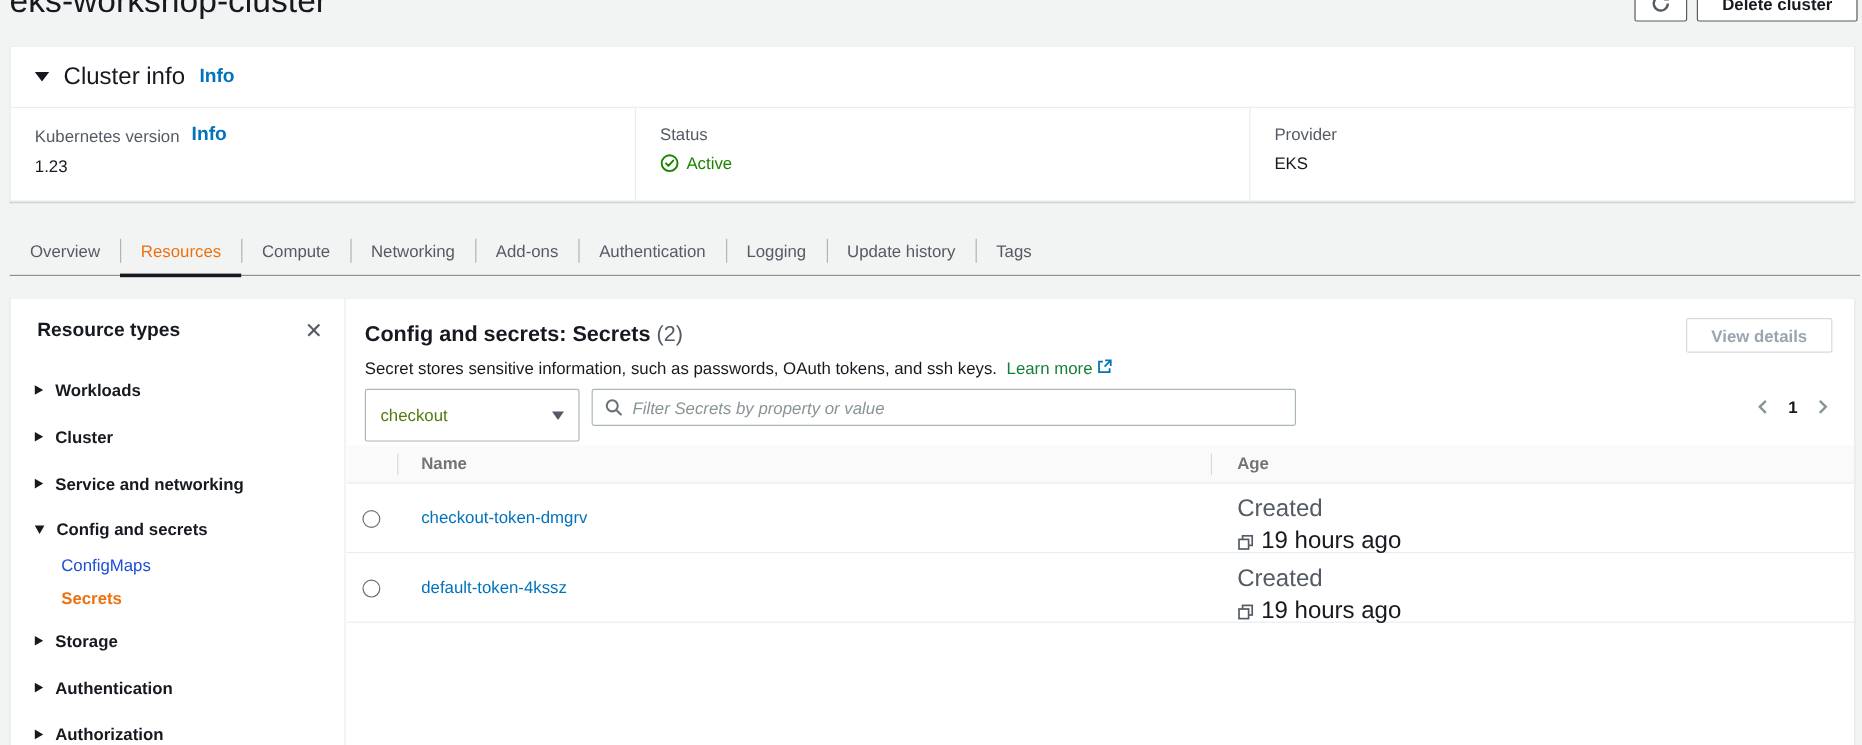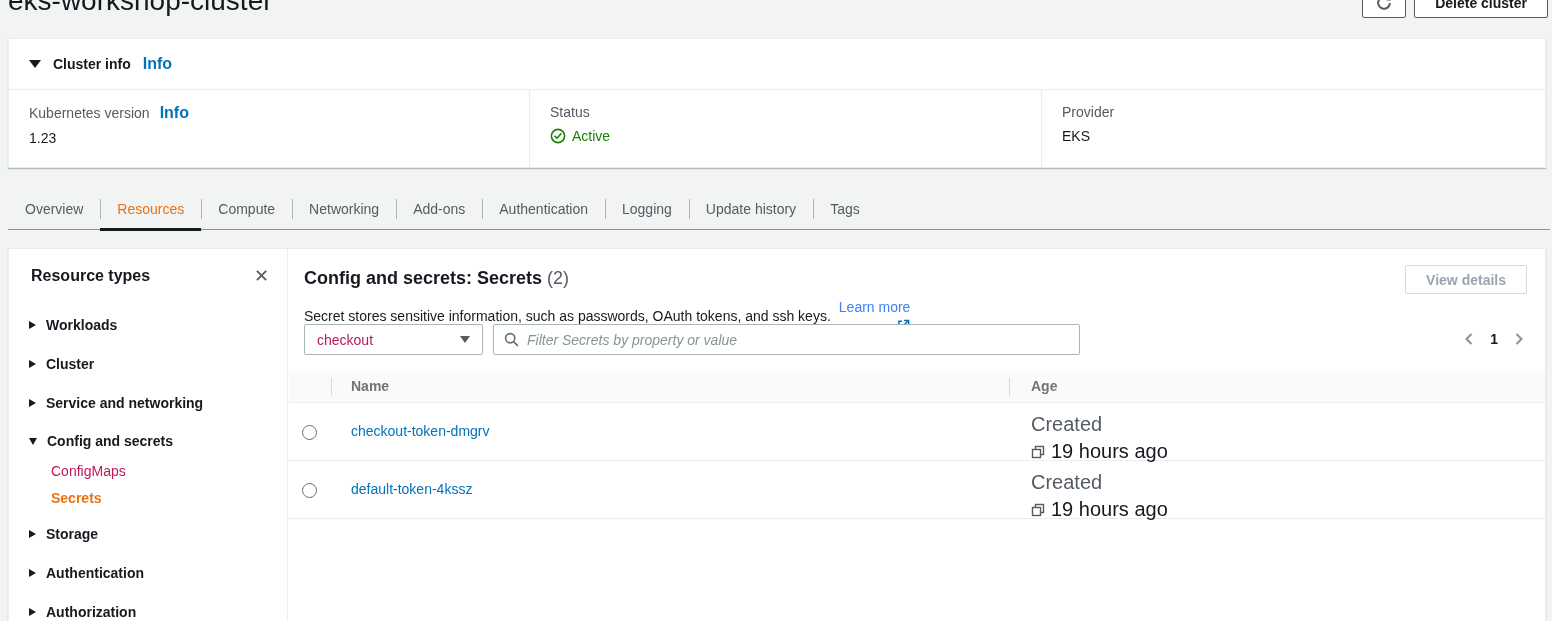--- a/index.html
+++ b/index.html
@@ -28,21 +28,21 @@
     position:absolute; left:8px; top:38px; width:1538px; height:130px;
     background:#fff; border:1px solid #eaeded;
     box-shadow:0 1px 1px 0 rgba(0,28,36,.25);
   }
   .card-header {
     height:51px; display:flex; align-items:center; gap:12px;
     padding:0 20px; border-bottom:1px solid #eaeded;
   }
   .caret-down { width:0; height:0; border-left:6px solid transparent;
     border-right:6px solid transparent; border-top:8px solid #16191f; cursor:pointer; }
-  .card-title { font-size:14px; font-weight:700; }
+  .card-title { font-size:20px; font-weight:400; }
   .info-link { color:#0073bb; font-size:16px; font-weight:700; text-decoration:none; cursor:pointer; }
   .card-body { display:flex; height:78px; }
   .col { padding:14px 20px 0 20px; }
   .col1 { width:520px; }
   .col2 { width:512px; border-left:1px solid #eaeded; }
   .col3 { flex:1; border-left:1px solid #eaeded; }
   .field-label { color:#545b64; font-size:14px; display:flex; align-items:center; gap:10px; margin-bottom:8px; }
   .field-value { font-size:14px; color:#16191f; }
   .status-value { color:#1d8102; display:flex; align-items:center; gap:6px; font-size:14px; }
 
@@ -62,42 +62,42 @@
     position:absolute; left:8px; top:248px; width:1538px; height:380px;
     background:#fff; border:1px solid #eaeded; border-bottom:none;
     box-shadow:0 1px 1px 0 rgba(0,28,36,.25);
   }
   .sidebar { position:absolute; left:0; top:0; width:279px; height:100%; border-right:1px solid #eaeded; }
   .sidebar-header { display:flex; justify-content:space-between; align-items:center; padding:18px 18px 0 22px; }
   .sidebar-title { font-size:16px; font-weight:700; }
   .close-x { font-size:18px; color:#545b64; cursor:pointer; line-height:1; }
   .tree-item { position:absolute; left:20px; display:flex; align-items:center; gap:10px;
     font-size:14px; font-weight:700; color:#16191f; cursor:pointer; }
-  .tree-child { position:absolute; left:42px; font-size:14px; color:#be185d; cursor:pointer; }
+  .tree-child { position:absolute; left:42px; font-size:14px; color:#1d4ed8; cursor:pointer; }
   .tree-child.selected { color:#ec7211; font-weight:700; }
   .arr-right { width:0; height:0; border-top:4.5px solid transparent; border-bottom:4.5px solid transparent; border-left:7px solid #16191f; }
   .arr-down  { width:0; height:0; border-left:4.5px solid transparent; border-right:4.5px solid transparent; border-top:7px solid #16191f; }
 
   .content { position:absolute; left:280px; top:0; right:0; height:100%; }
   .content-heading { position:absolute; top:19px; left:15px; font-size:18px; }
   .content-heading b { font-weight:700; }
   .content-heading .count { color:#545b64; font-weight:400; }
   .view-details {
     position:absolute; top:16px; right:18px; height:29px; padding:0 20px;
     background:#fff; border:1px solid #d5dbdb; border-radius:2px;
     color:#9aa5b1; font-size:14px; font-weight:700; display:flex; align-items:center;
   }
   .description { position:absolute; top:50px; left:15px; font-size:14px; color:#16191f; display:flex; align-items:center; }
-  .learn-more { color:#3b82f6; text-decoration:none; margin-left:8px; display:flex; align-items:flex-end; gap:4px; cursor:pointer;flex-direction:column; }
+  .learn-more { color:#15803d; text-decoration:none; margin-left:8px; display:flex; align-items:flex-start; gap:4px; cursor:pointer; }
 
   .filter-row { position:absolute; top:75px; left:15px; display:flex; gap:10px; }
   .dropdown {
-    width:179px; height:31px; background:#fff; border:1px solid #aab7b8; border-radius:2px;
+    width:179px; height:44px; background:#fff; border:1px solid #aab7b8; border-radius:2px;
     display:flex; align-items:center; justify-content:space-between; padding:0 12px;
-    font-size:14px; color:#be185d; cursor:pointer;
+    font-size:14px; color:#4d7c0f; cursor:pointer;
   }
   .dd-caret { width:0; height:0; border-left:5px solid transparent; border-right:5px solid transparent; border-top:7px solid #545b64; }
   .searchbox {
     width:587px; height:31px; background:#fff; border:1px solid #aab7b8; border-radius:2px;
     display:flex; align-items:center; padding:0 10px; gap:8px;
   }
   .searchbox input { border:none; outline:none; flex:1; font-size:14px; font-family:"Liberation Sans",sans-serif; color:#16191f; background:transparent; }
   .searchbox input::placeholder { font-style:italic; color:#879596; }
 
   .pagination { position:absolute; top:82px; right:20px; display:flex; align-items:center; gap:15px; }

